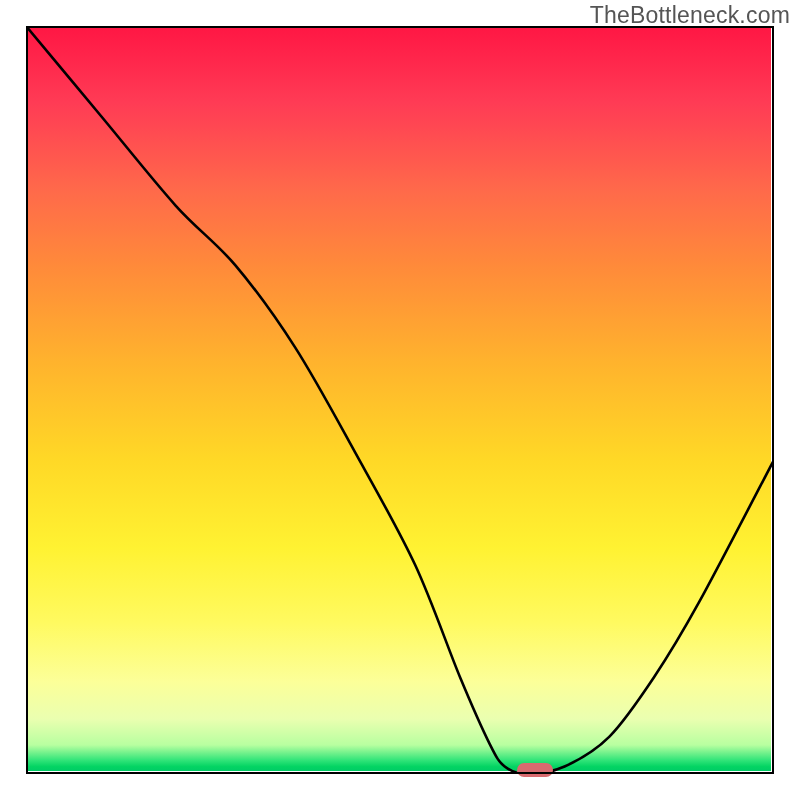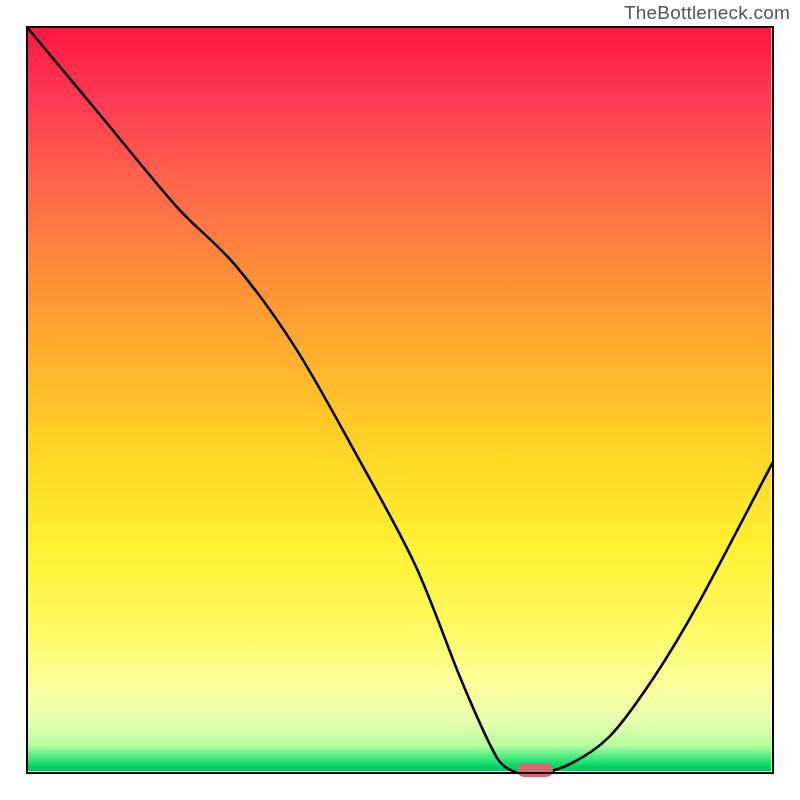--- a/index.html
+++ b/index.html
@@ -13,21 +13,21 @@
   }
   .container {
     position: relative;
     width: 800px;
     height: 800px;
   }
   .watermark {
     position: absolute;
     top: 2px;
     right: 10px;
-    font-size: 19px;
+    font-size: 23px;
     font-weight: 500;
     color: #555;
     z-index: 10;
     letter-spacing: 0.2px;
   }
   .plot-wrap {
     position: absolute;
     left: 26px;
     top: 26px;
     width: 748px;

